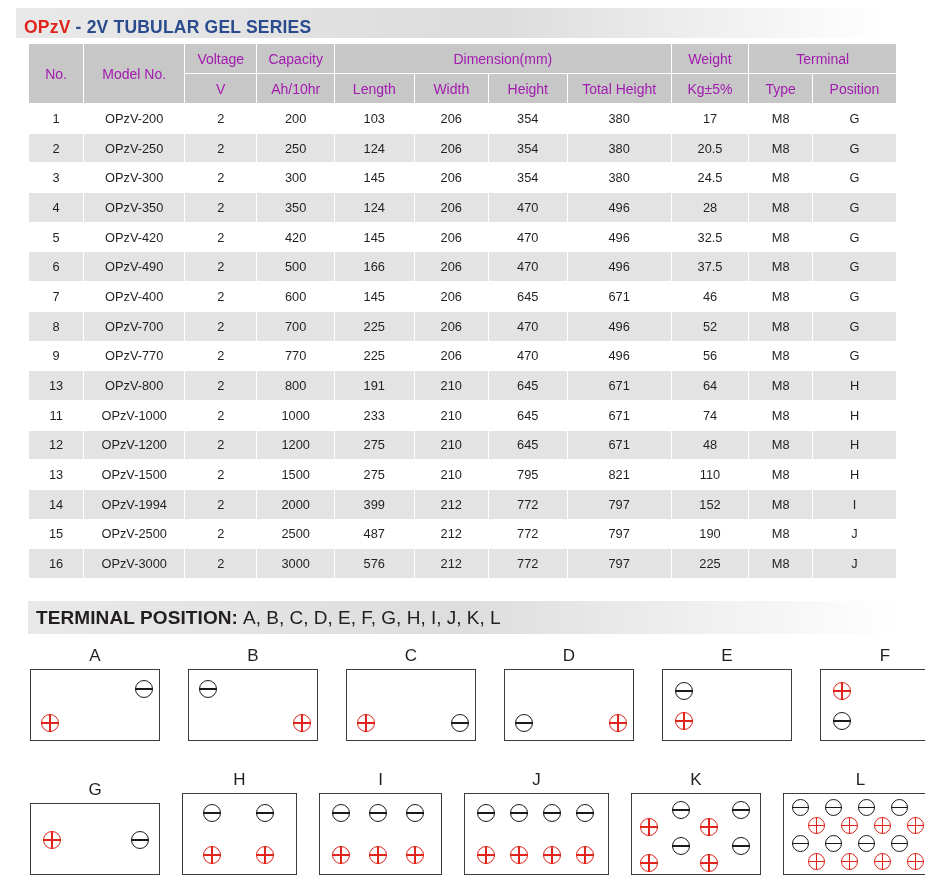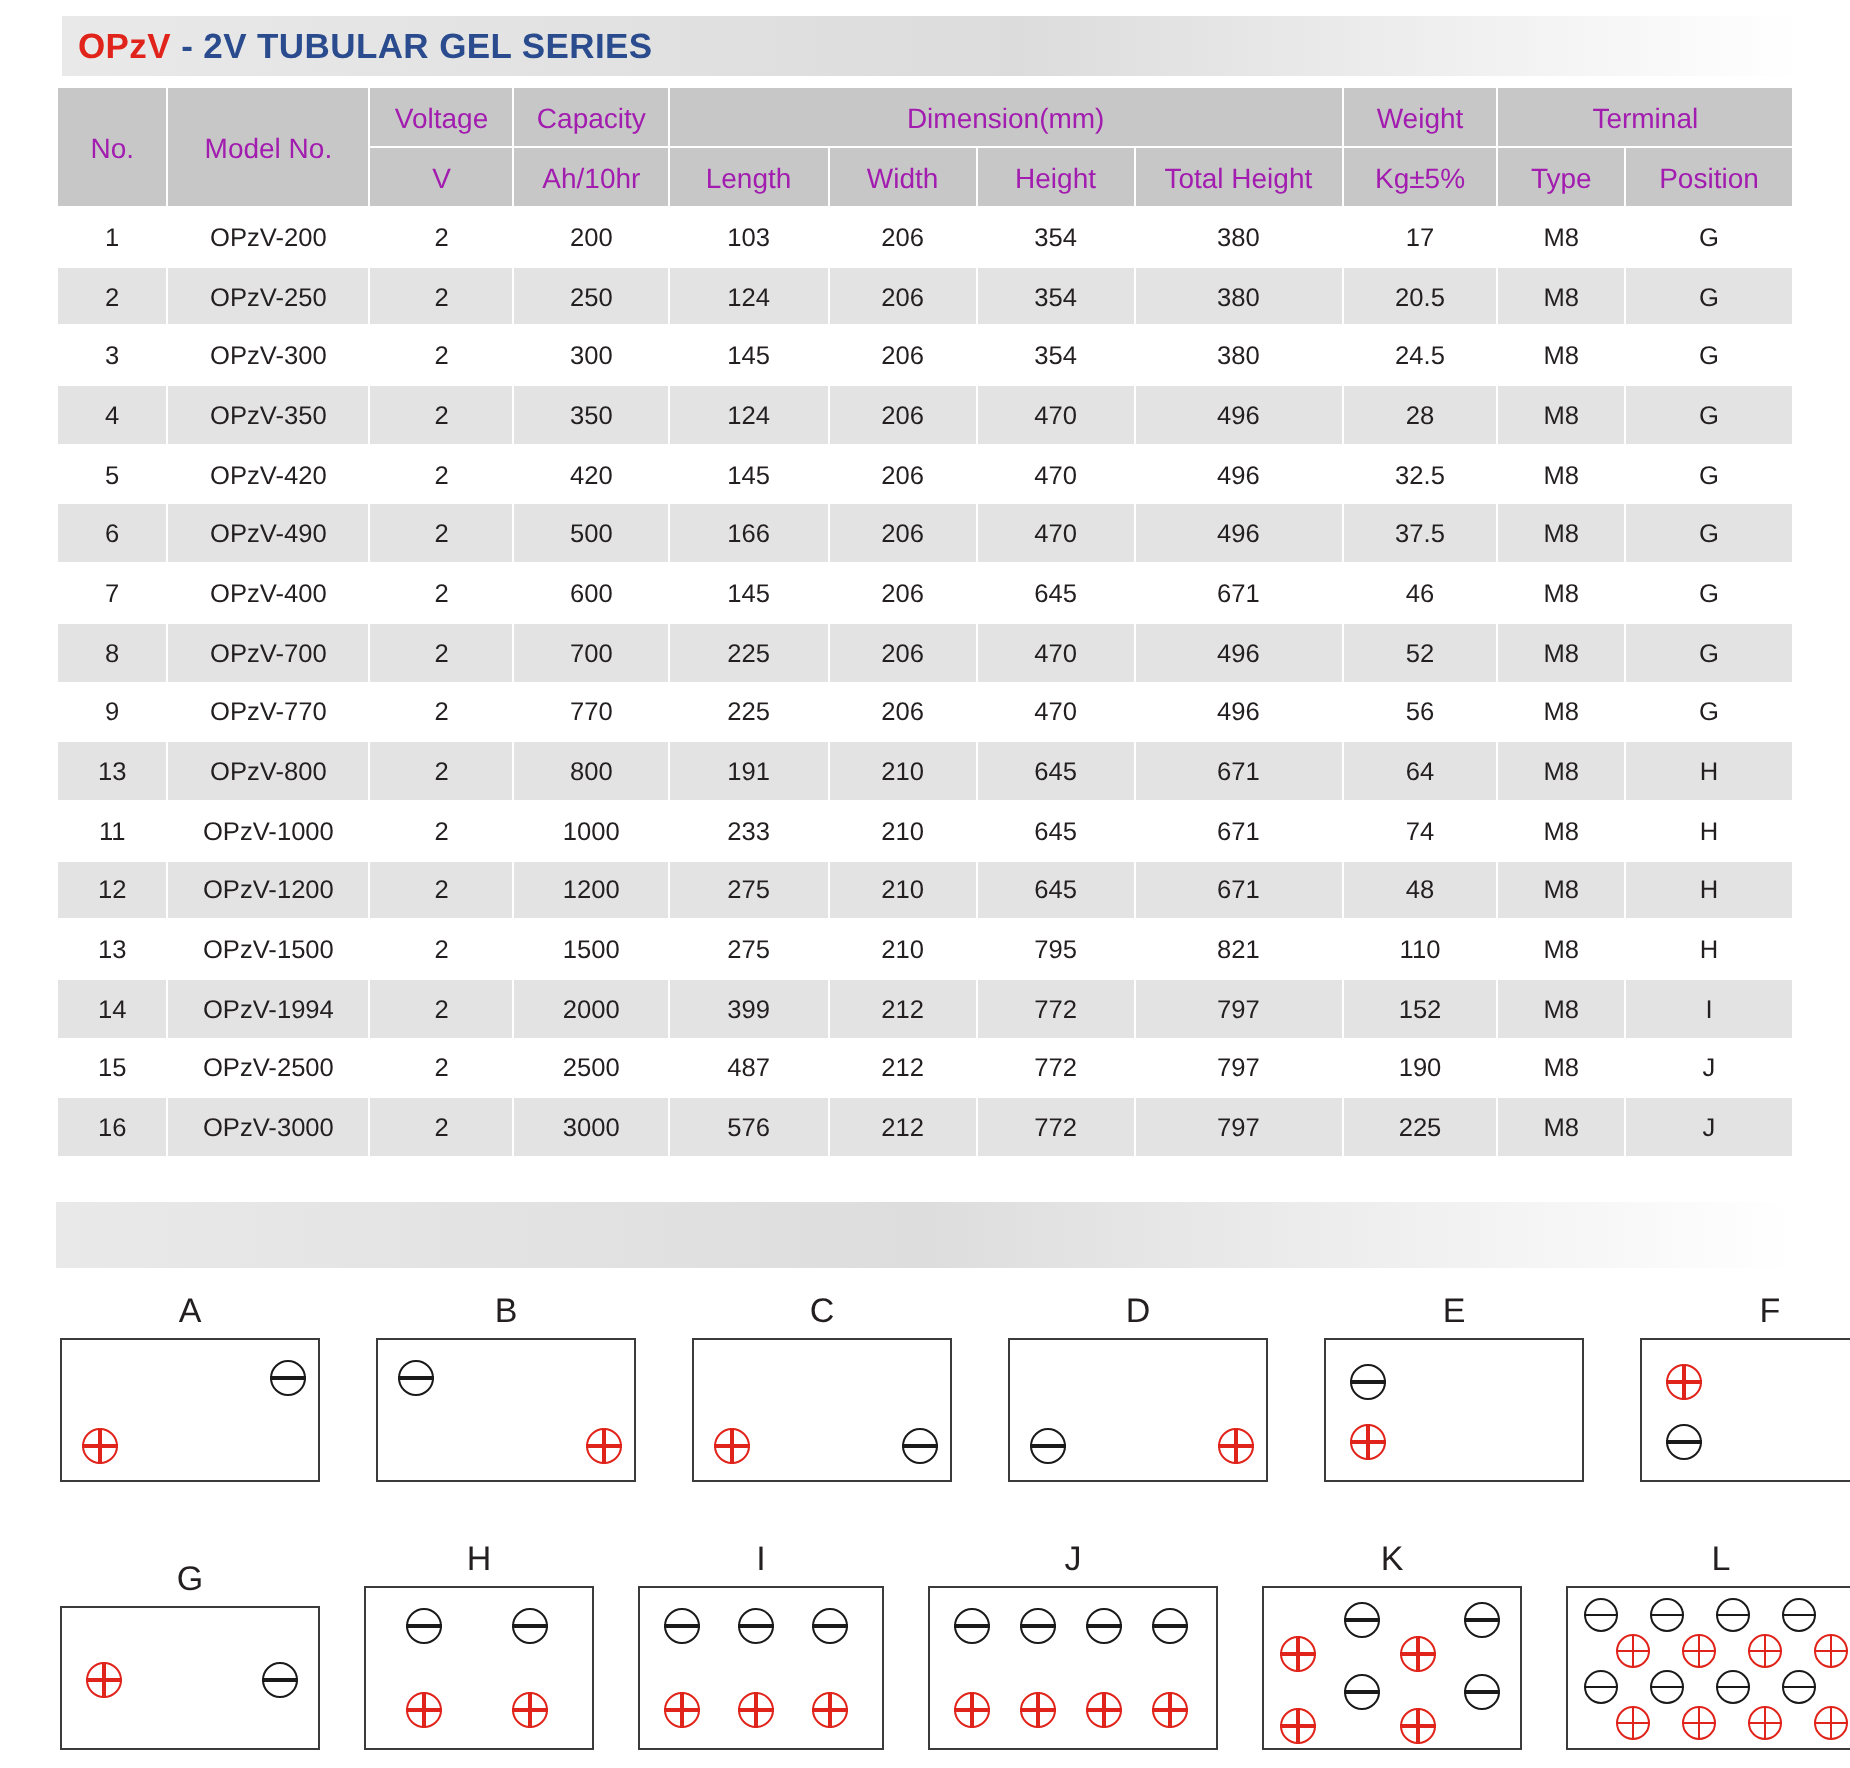--- a/index.html
+++ b/index.html
@@ -11,27 +11,27 @@
     width: 925px;
     height: 884px;
     font-family: "Liberation Sans", sans-serif;
     color: #231f20;
     overflow: hidden;
   }
 
   
   .title-bar {
     position: absolute;
-    left: 31px;
+    left: 16px;
     top: 8px;
     width: 869px;
     height: 30px;
     background: linear-gradient(to right, #e9e9e9 0%, #dcdcdc 55%, #ffffff 100%);
     display: flex;
-    align-items: center;
+    align-items: flex-end;
   }
   .title-text {
     font-size: 17.5px;
     font-weight: bold;
     letter-spacing: 0.2px;
     padding-left: 8px;
     white-space: pre;
   }
   .title-red   { color: #e1241b; }
   .title-blue  { color: #2a4b8d; }
@@ -416,20 +416,22 @@
         <td>772</td>
         <td>797</td>
         <td>225</td>
         <td>M8</td>
         <td>J</td>
       </tr>
     </tbody>
 </table>
 
 <div class="term-bar">
+  <span class="term-bar-label">TERMINAL POSITION:</span>
+  <span class="term-bar-letters">A, B, C, D, E, F, G, H, I, J, K, L</span>
 </div>
 
 <div class="diagram-row" id="diagram-row-1">
     <div class="diagram-cell">
       <div class="diagram-label">A</div>
       <div class="battery-box" style="width: 130px; height: 72px;">
         <span class="term neg" style="left: 104px; top: 10px; width: 18px; height: 18px;"></span>
         <span class="term pos" style="left: 10px; top: 44px; width: 18px; height: 18px;"></span>
       </div>
     </div>

